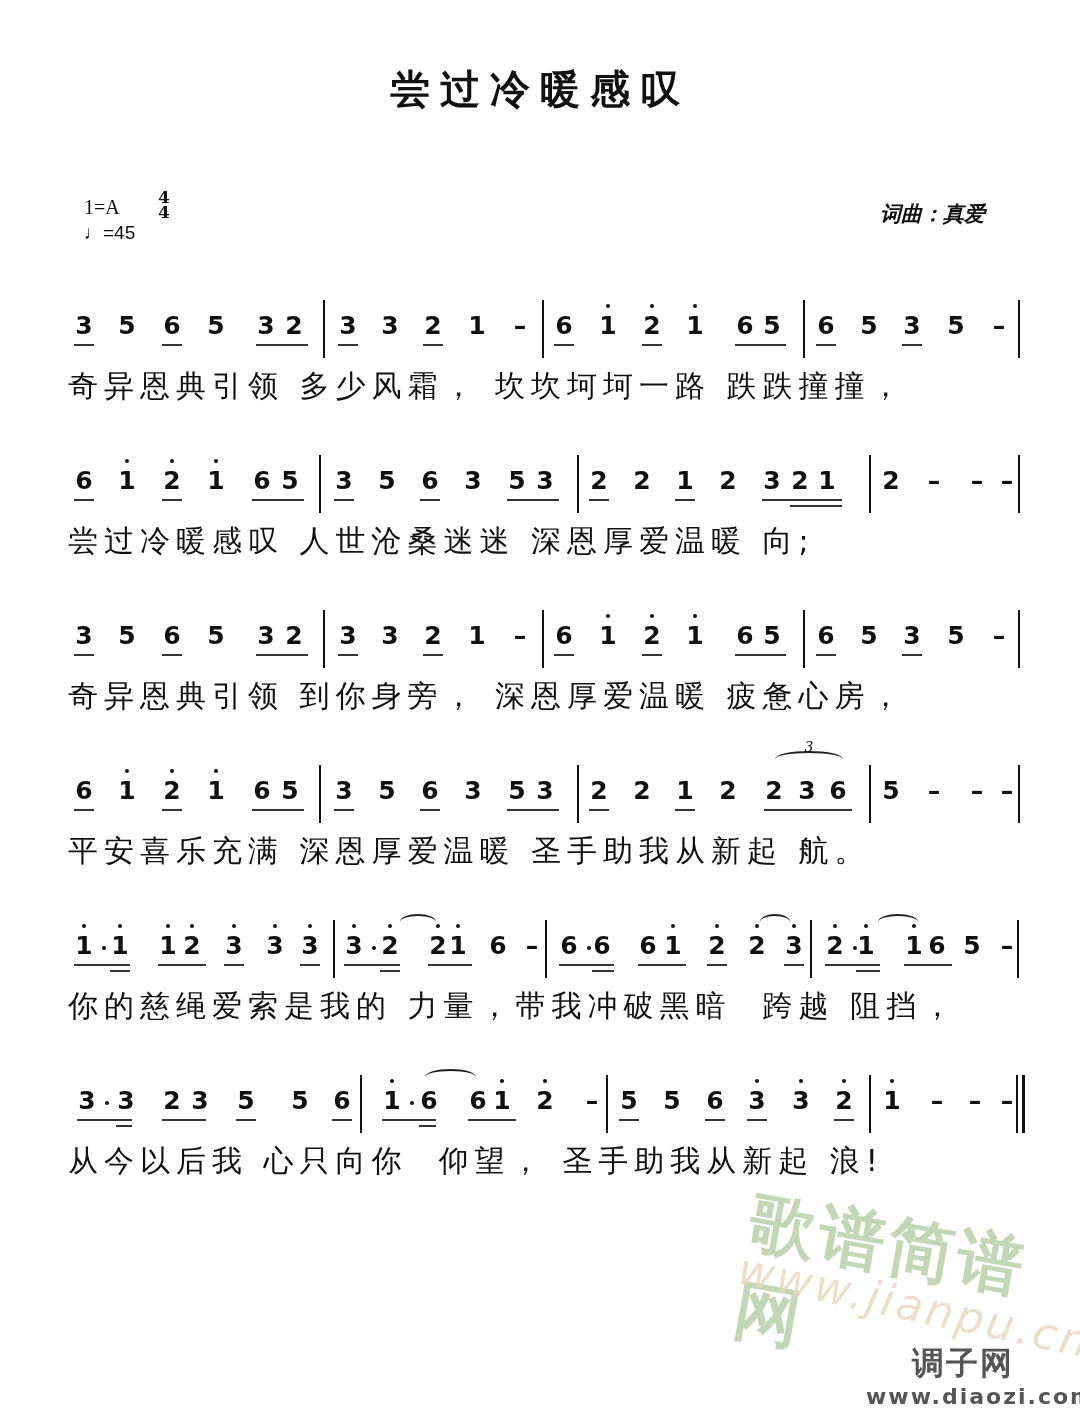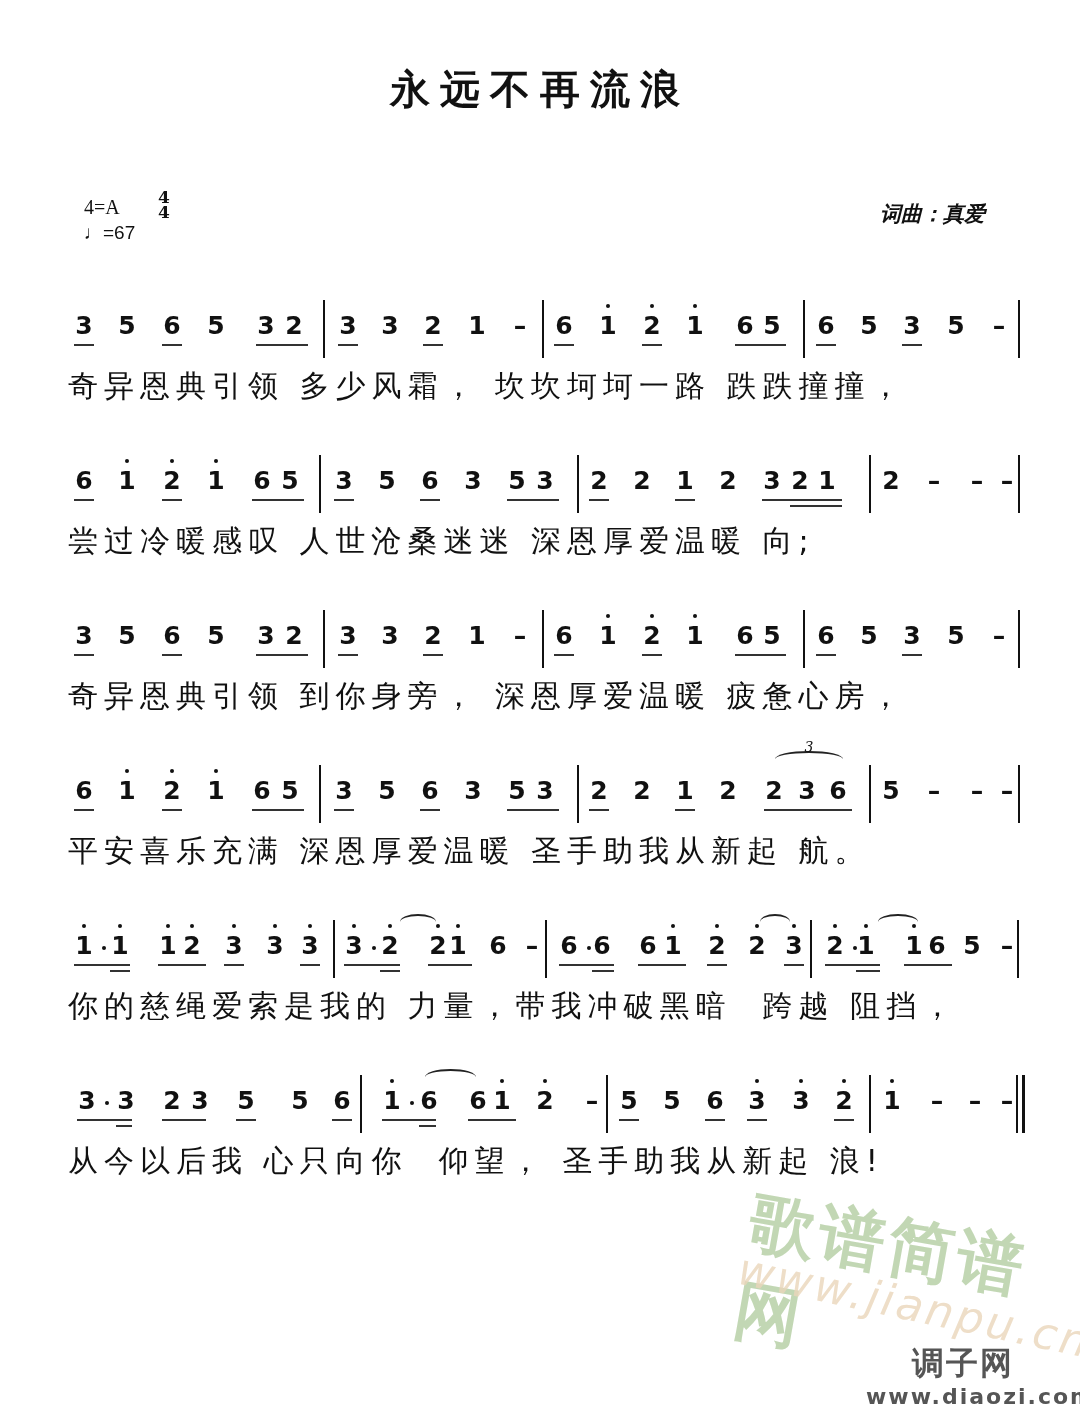--- a/index.html
+++ b/index.html
@@ -29,24 +29,24 @@
   .wm1 { position:absolute; left:740px; top:1205px; font-size:66px; font-weight:bold; color:#b8d1a8;
          transform:rotate(10deg); letter-spacing:4px; opacity:0.85; }
   .wm2 { position:absolute; left:735px; top:1280px; font-size:44px; font-style:italic; color:#ead6bb;
          transform:rotate(12deg); letter-spacing:3px; opacity:0.8; }
   .wm3 { position:absolute; left:912px; top:1342px; font-size:32px; font-weight:bold; color:#555; letter-spacing:2px; }
   .wm4 { position:absolute; left:866px; top:1384px; font-size:22px; font-weight:bold; color:#555; letter-spacing:2px; }
 </style>
 </head>
 <body>
 
-<div class="title">永远不再流浪</div>
-
-<div class="key">4=A</div>
-<div class="tempo">♩=67</div>
+<div class="title">尝过冷暖感叹</div>
+
+<div class="key">1=A</div>
+<div class="tempo">♩=45</div>
 <div class="meter">
   <div>4</div>
   <div>4</div>
 </div>
 <div class="credit">词曲：真爱</div>
 
 <div id="score">
     <div class="system" style="top: 300px;">
       <div class="notes">
         <div class="n" style="left: 72px;"><span>3</span></div>

